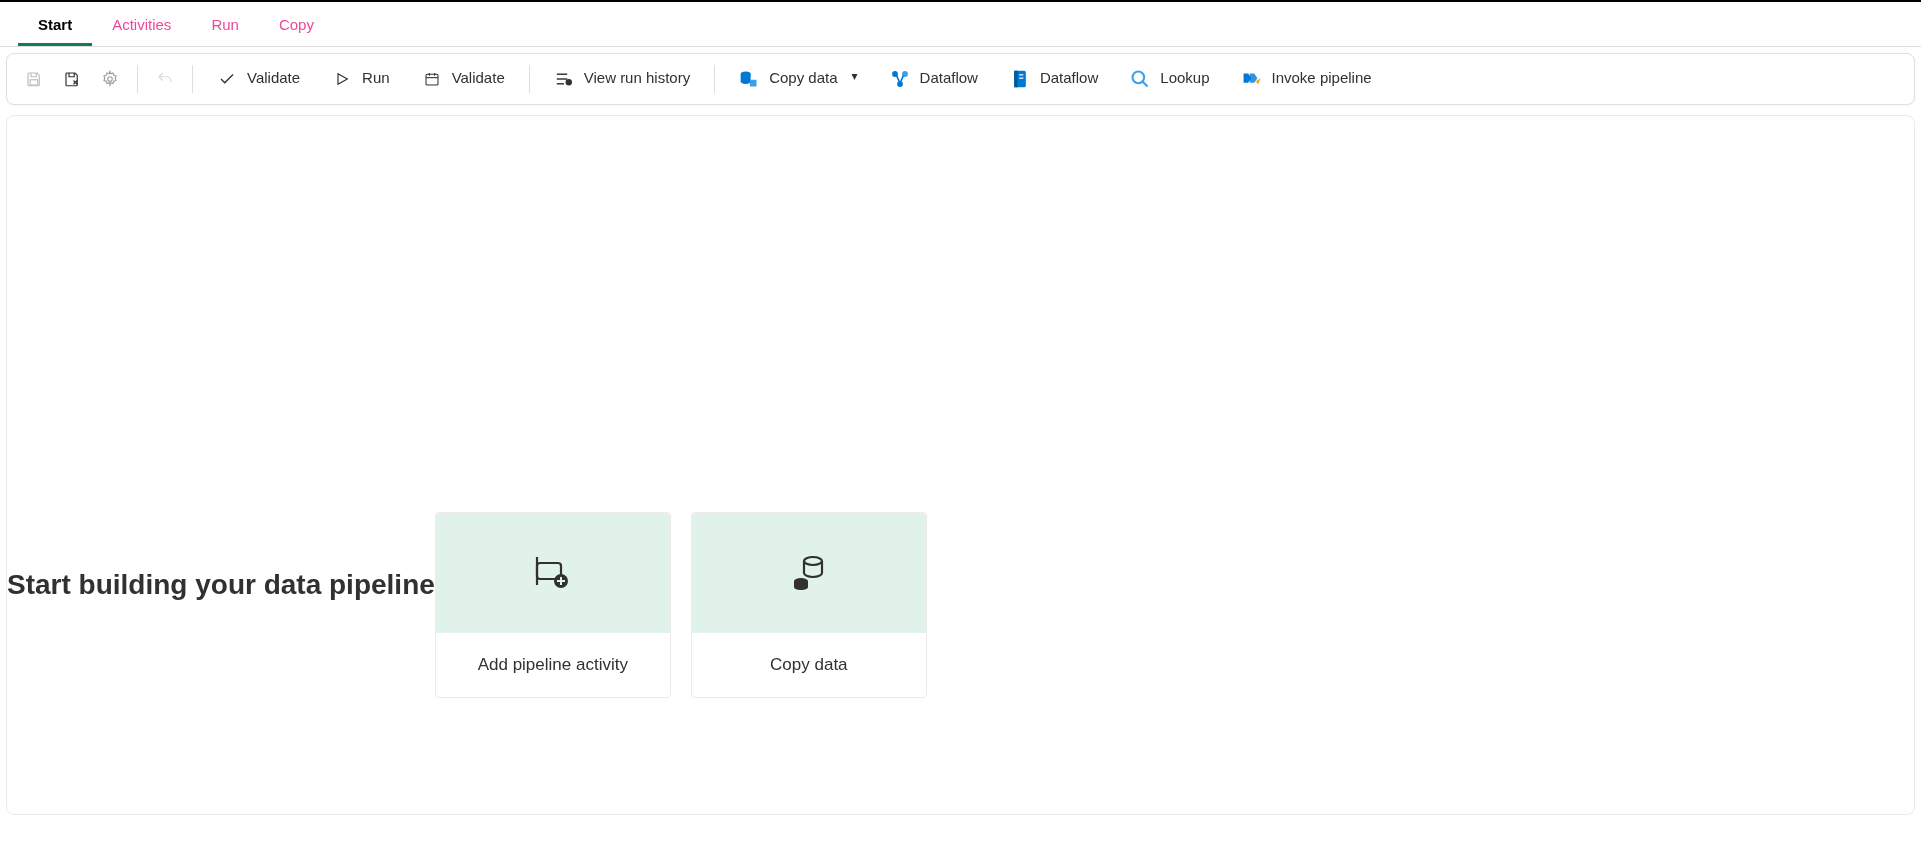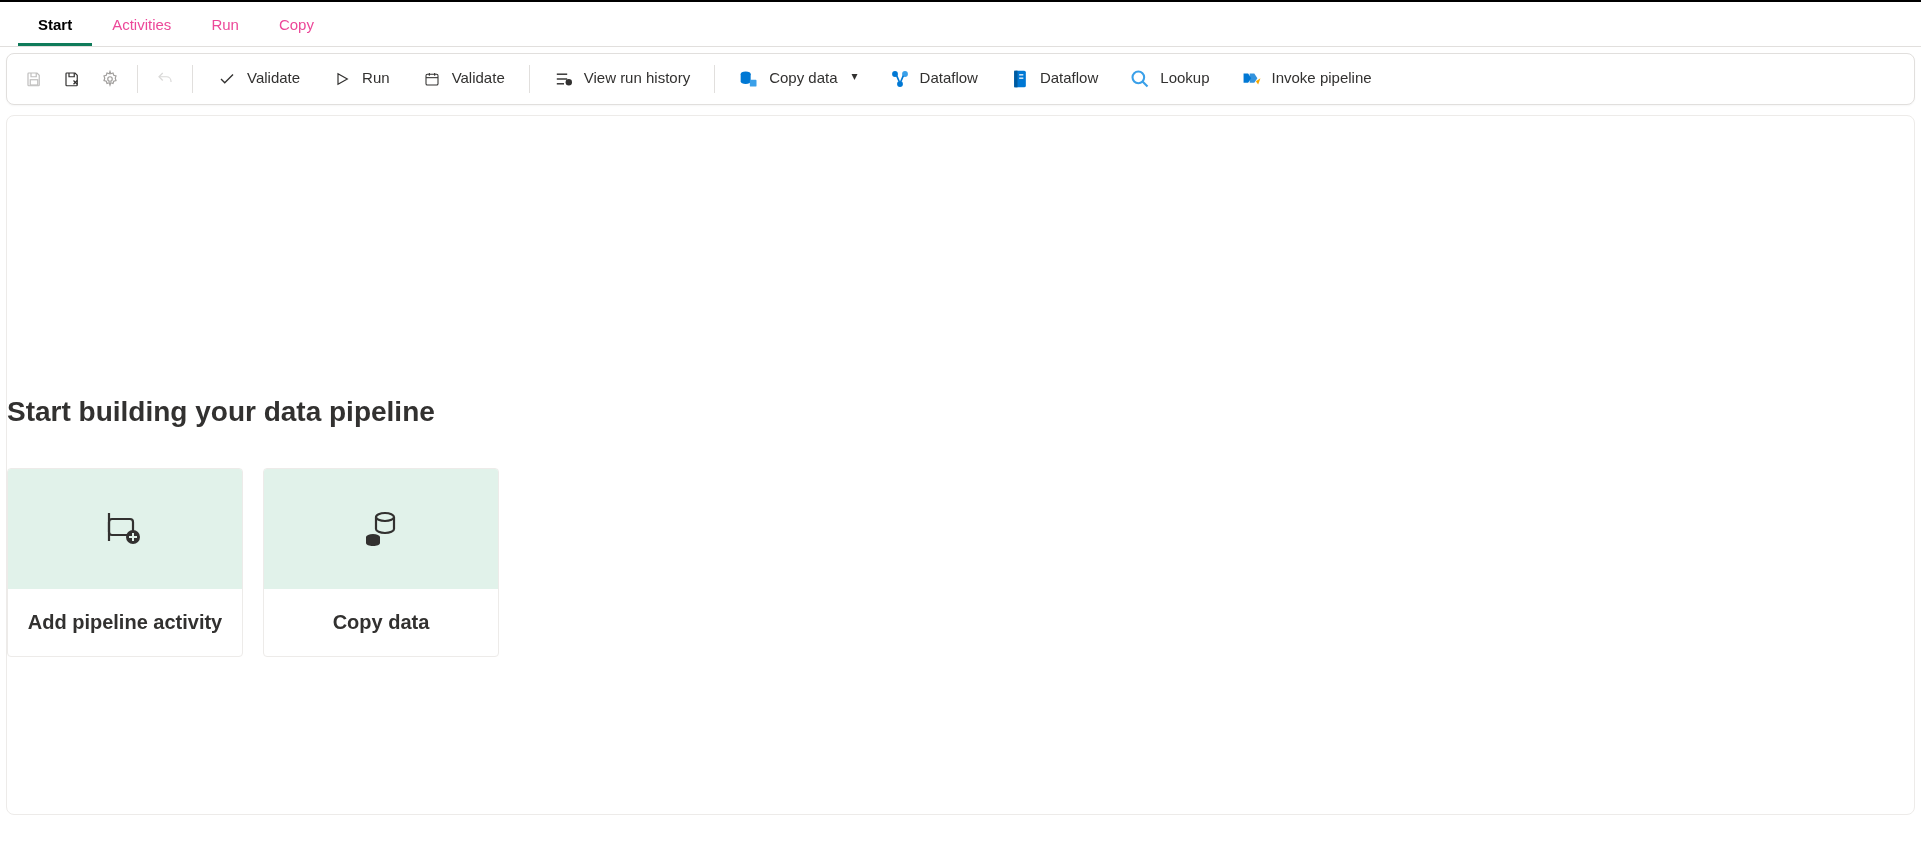--- a/index.html
+++ b/index.html
@@ -66,22 +66,22 @@
       display: inline-flex;
       align-items: center; justify-content: center;
       flex-shrink: 0;
     }
     .canvas {
       border: 1px solid #edebe9;
       border-radius: 8px;
       margin: 10px 6px 6px 6px;
       min-height: 700px;
       display: flex;
-      flex-direction: column;
-      align-items: flex-start;
+      flex-direction: row;
+      align-items: center;
       padding-top: 280px;
       background: #fff;
     }
     .headline {
       font-size: 28px;
       font-weight: 600;
       color: #323130;
       margin-bottom: 40px;
     }
     .cards {
@@ -99,22 +99,22 @@
     .card-top {
       height: 120px;
       background: #e1f2ea;
       display: flex;
       align-items: center;
       justify-content: center;
     }
     .card-label {
       padding: 22px 10px;
       text-align: center;
-      font-size: 20px;
-      font-weight: 700;
+      font-size: 17px;
+      font-weight: 400;
     }
     svg { display: block; }
     .chev { margin-left: 4px; font-size: 12px; }
   </style>
 </head>
 <body>
 
 <div class="top-border"></div>
 
 <div class="tab-bar">

